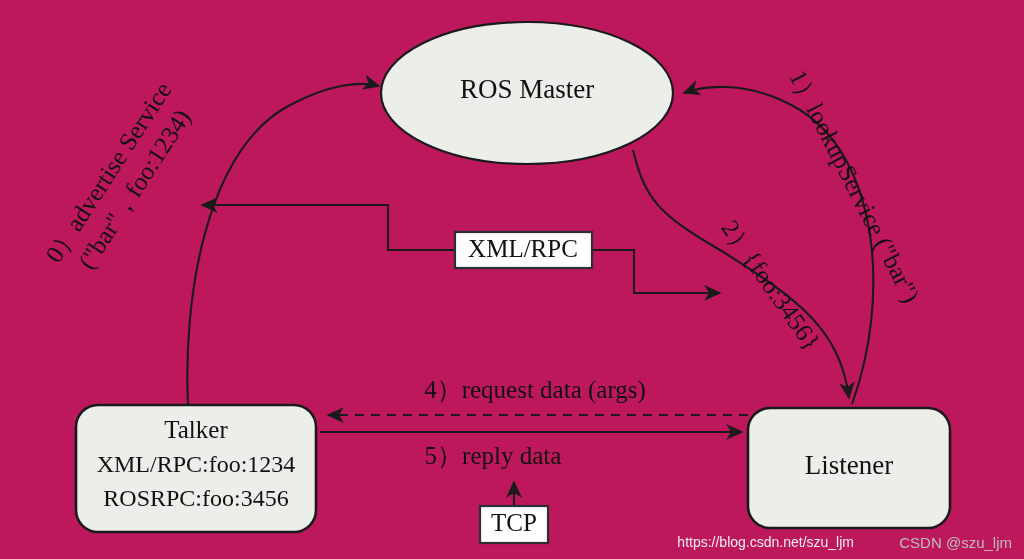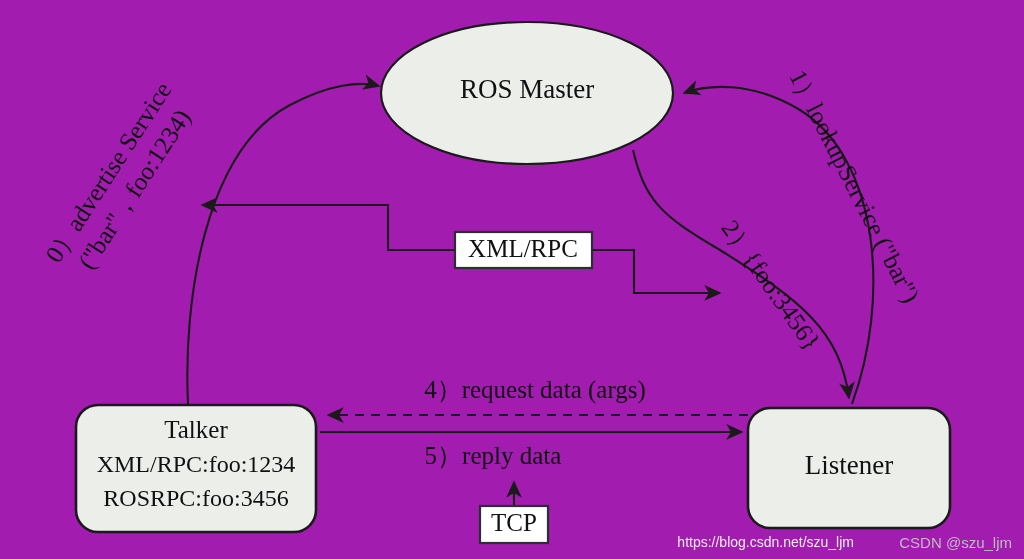--- a/index.html
+++ b/index.html
@@ -4,21 +4,21 @@
 <style>
   html, body {
     margin: 0;
     padding: 0;
     background: #ffffff;
   }
   #stage {
     position: relative;
     width: 1024px;
     height: 559px;
-    background: #a21caf;
+    background: #be185d;
     overflow: hidden;
     font-family: "Liberation Serif", "DejaVu Serif", serif;
   }
   #diagram-svg {
     position: absolute;
     left: 0;
     top: 0;
     width: 1024px;
     height: 559px;
   }

